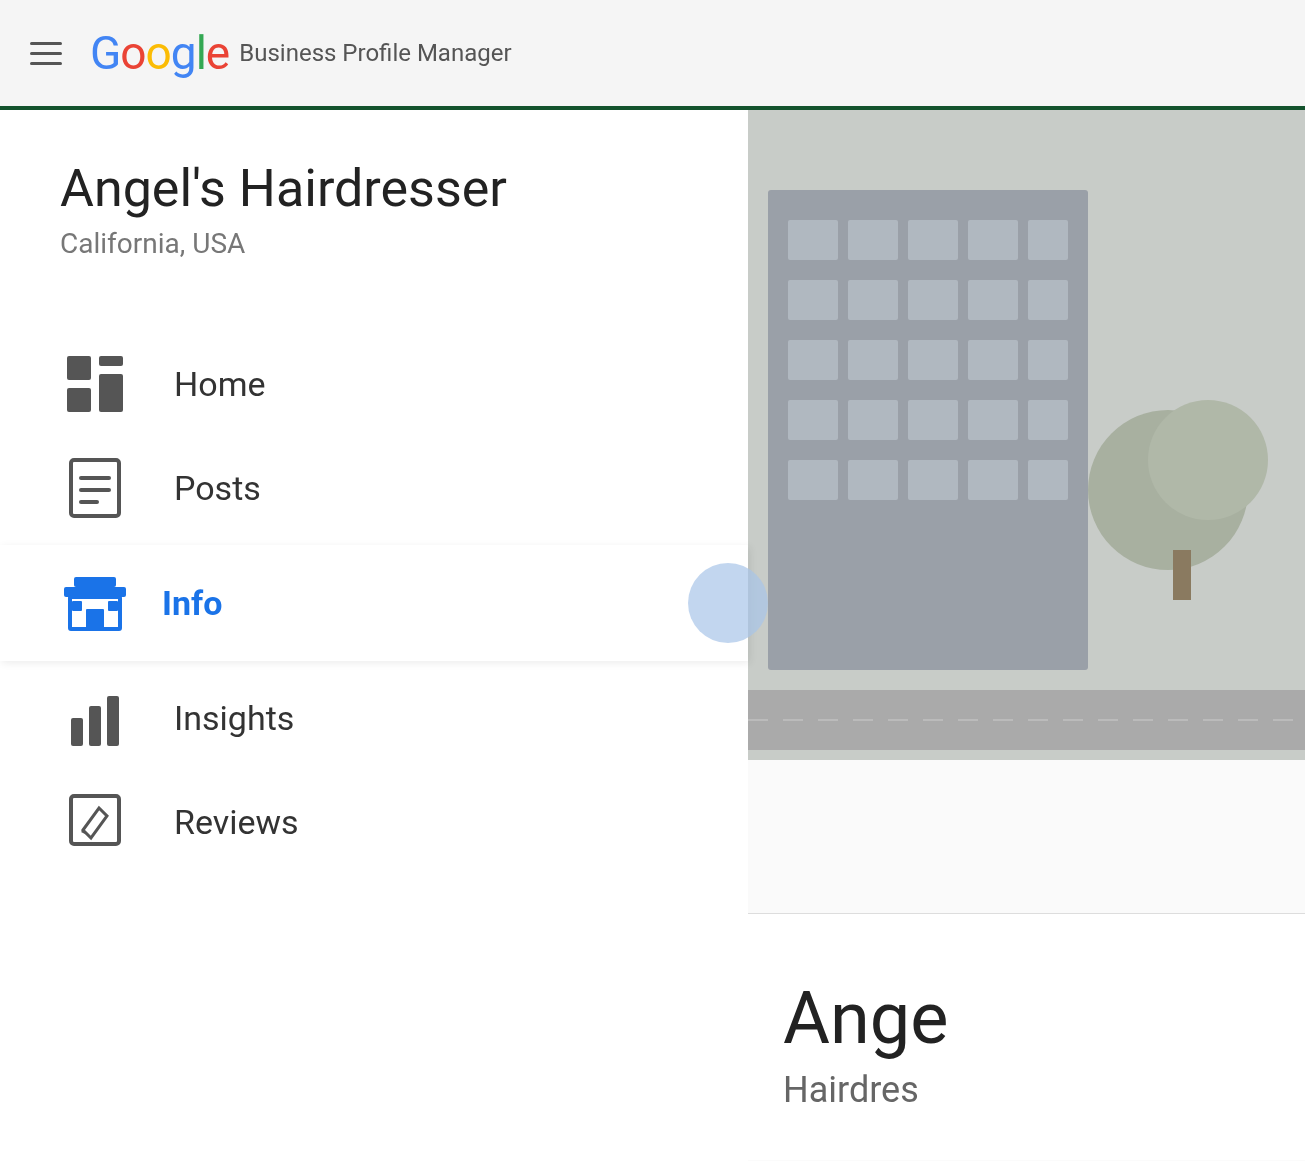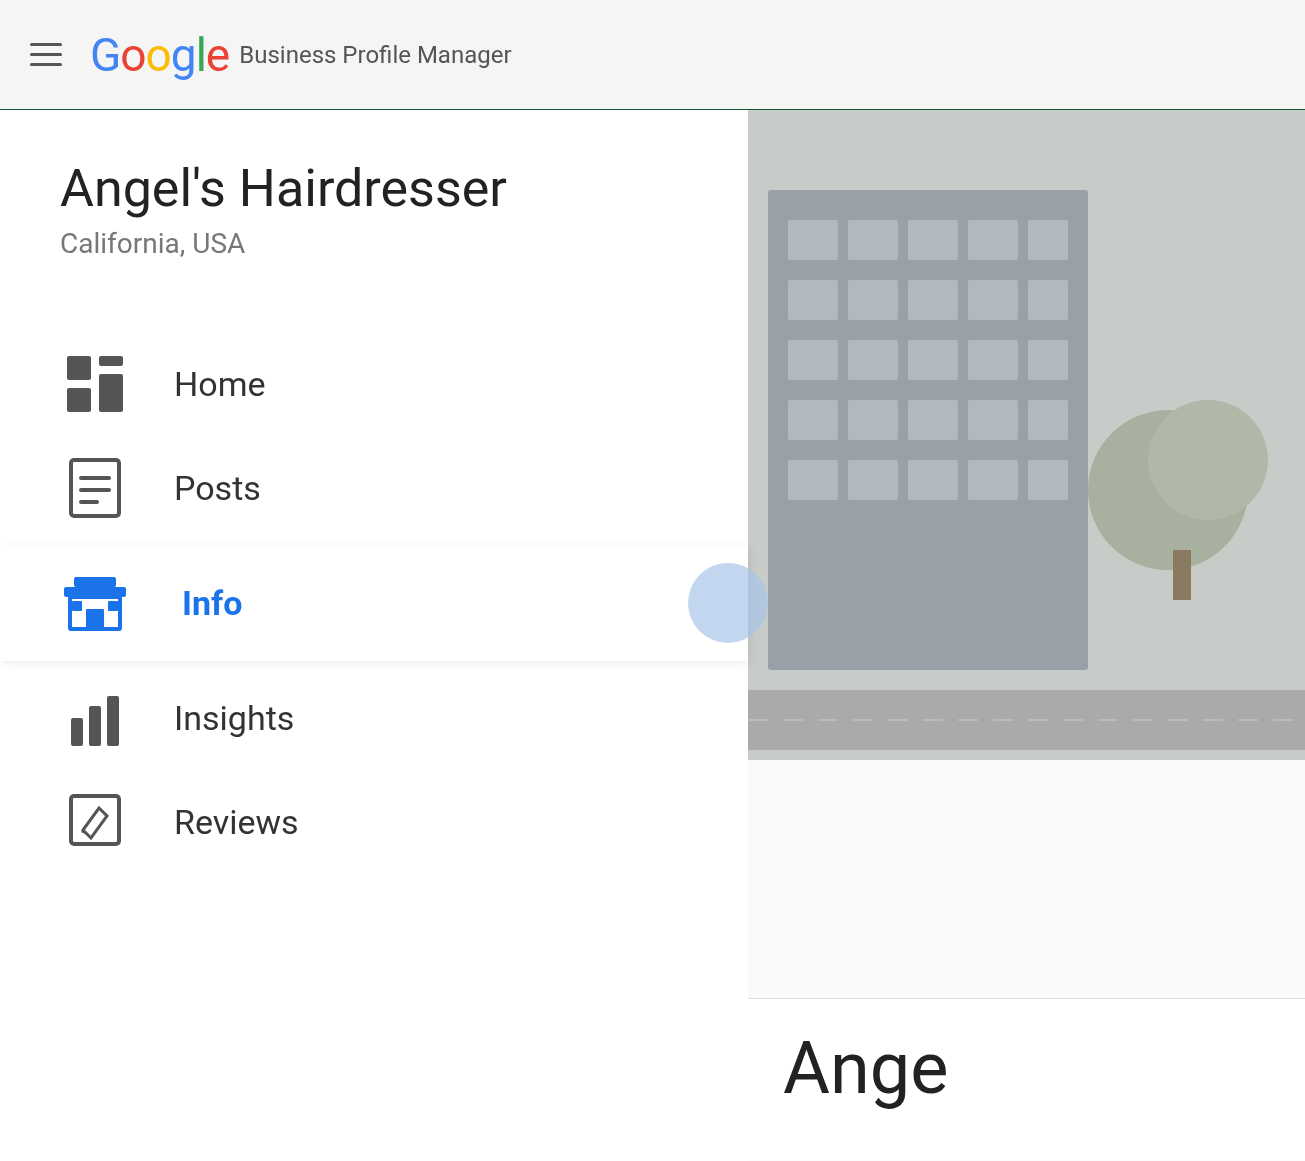--- a/index.html
+++ b/index.html
@@ -17,21 +17,21 @@
       position: relative;
     }
 
     
     .header {
       display: flex;
       align-items: center;
       background-color: #f5f5f5;
       height: 110px;
       padding: 0 30px;
-      border-bottom: 1px solid #14532d;
+      border-bottom: 4px solid #14532d;
       position: relative;
       z-index: 10;
     }
 
     .hamburger-icon {
       display: flex;
       flex-direction: column;
       gap: 7px;
       margin-right: 28px;
       cursor: pointer;
@@ -131,21 +131,21 @@
       width: 56px;
       height: 60px;
     }
 
     
     .nav-item-info {
       display: flex;
       align-items: center;
       padding: 28px 12px;
       cursor: pointer;
-      gap: 52px;
+      gap: 32px;
       background-color: #ffffff;
       margin-left: -60px;
       padding-left: 60px;
       padding-right: 60px;
       width: calc(100% + 60px);
       margin-top: 5px;
       margin-bottom: 5px;
       position: relative;
       box-shadow: 2px 2px 8px rgba(0,0,0,0.08);
     }
@@ -342,18 +342,19 @@
         <rect x="280" y="350" width="40" height="40" fill="#b0b8c0" rx="2"></rect>
 
         <circle cx="420" cy="380" r="80" fill="#a8b0a0"></circle>
         <circle cx="460" cy="350" r="60" fill="#b0b8a8"></circle>
         <rect x="425" y="440" width="18" height="50" fill="#8a7a60"></rect>
 
         <rect x="0" y="650" width="100%" height="400" fill="rgba(255,255,255,0.9)"></rect>
       </svg>
     </div>
 
-    <div style="position: absolute; bottom: 0; left: 0; right: 0; background: rgba(255,255,255,0.92); padding: 27px 35px 50px; border-top: 1px solid #ddd;">
+    <div style="position: absolute; bottom: 0; left: 0; right: 0; background: rgba(255,255,255,0.92); padding: 62px 35px 50px; border-top: 1px solid #ddd;">
       <div style="font-size: 72px; color: #222; font-weight: 400;">Ange</div>
+      <div style="font-size: 36px; color: #666; margin-top: 8px;">Hairdres</div>
     </div>
   </div>
 
 </div>
 
 </body></html>

